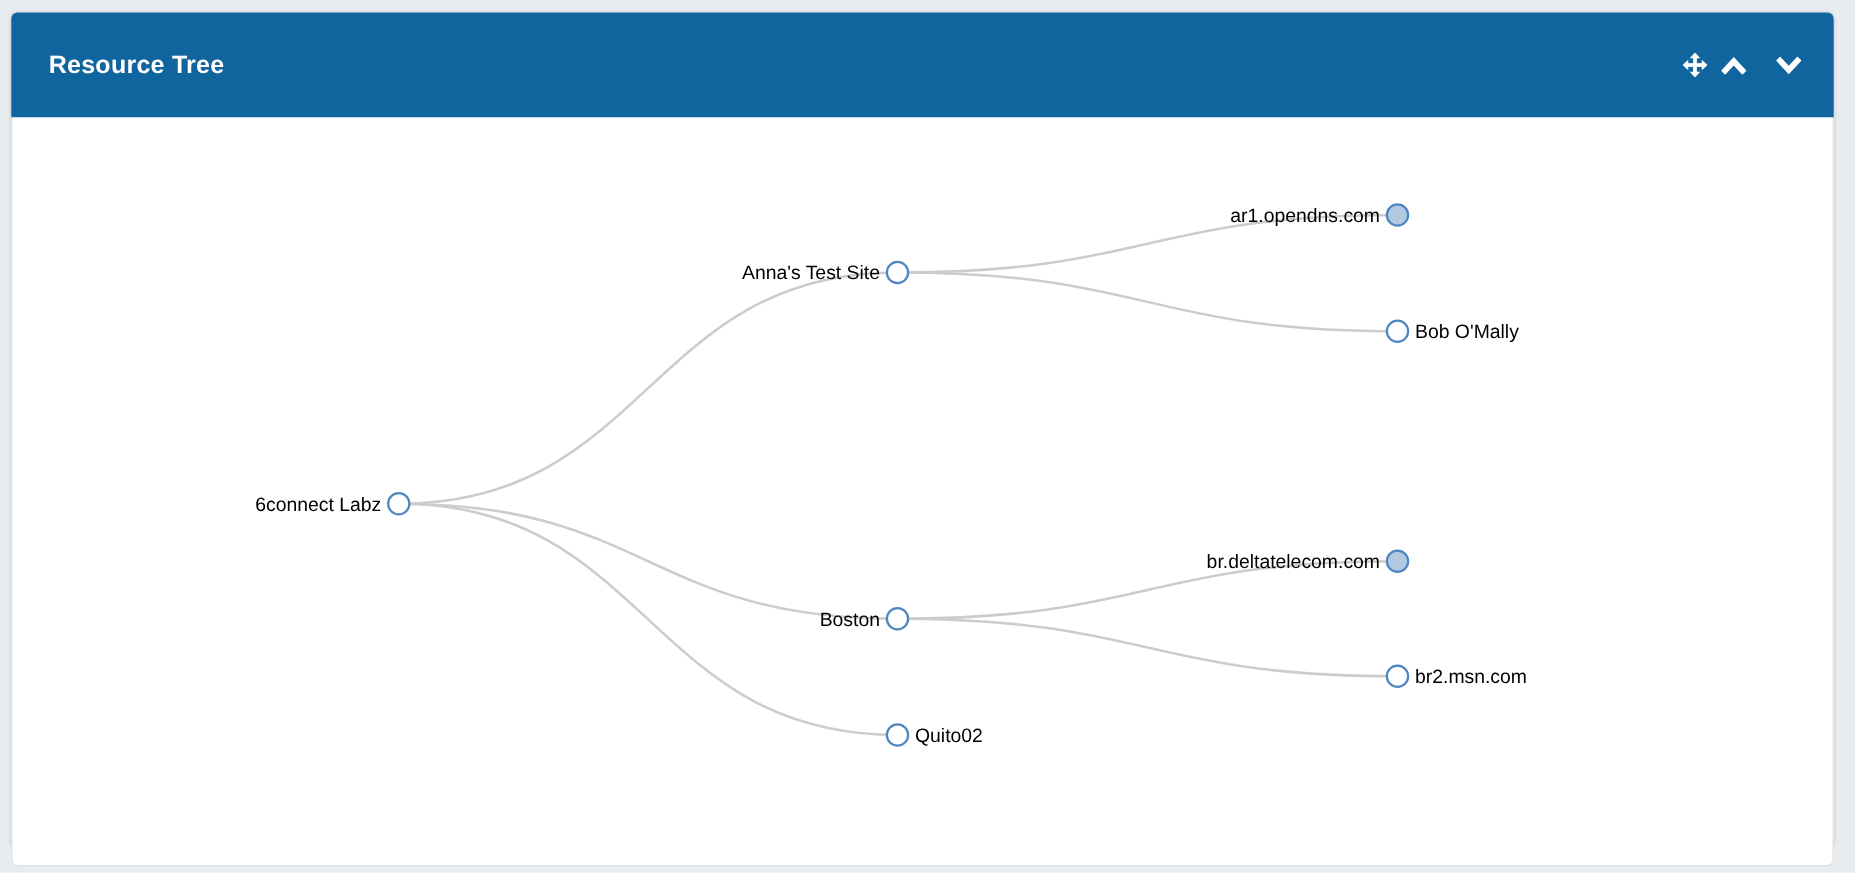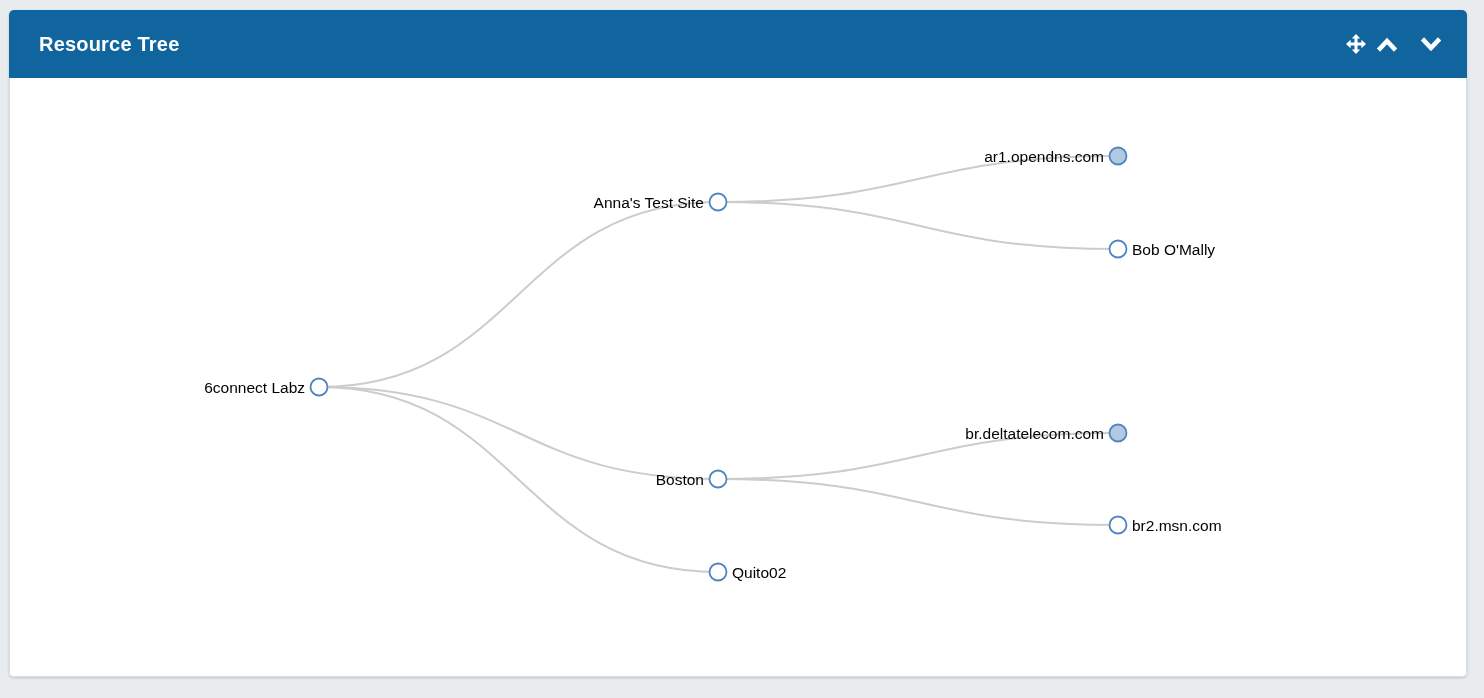--- a/index.html
+++ b/index.html
@@ -15,21 +15,21 @@
     position: absolute;
     left: 9px;
     top: 10px;
     width: 1458px;
     height: 667px;
     border-radius: 5px;
     box-shadow: 0 1px 3px rgba(0,0,0,0.18);
     background: #ffffff;
   }
   .panel-header {
-    height: 68px;
+    height: 84px;
     background: #11659e;
     border-radius: 5px 5px 0 0;
     display: flex;
     align-items: center;
     padding: 0 26px 0 30px;
     box-sizing: border-box;
     gap: 36px;
   }
   .panel-title {
     color: #ffffff;

